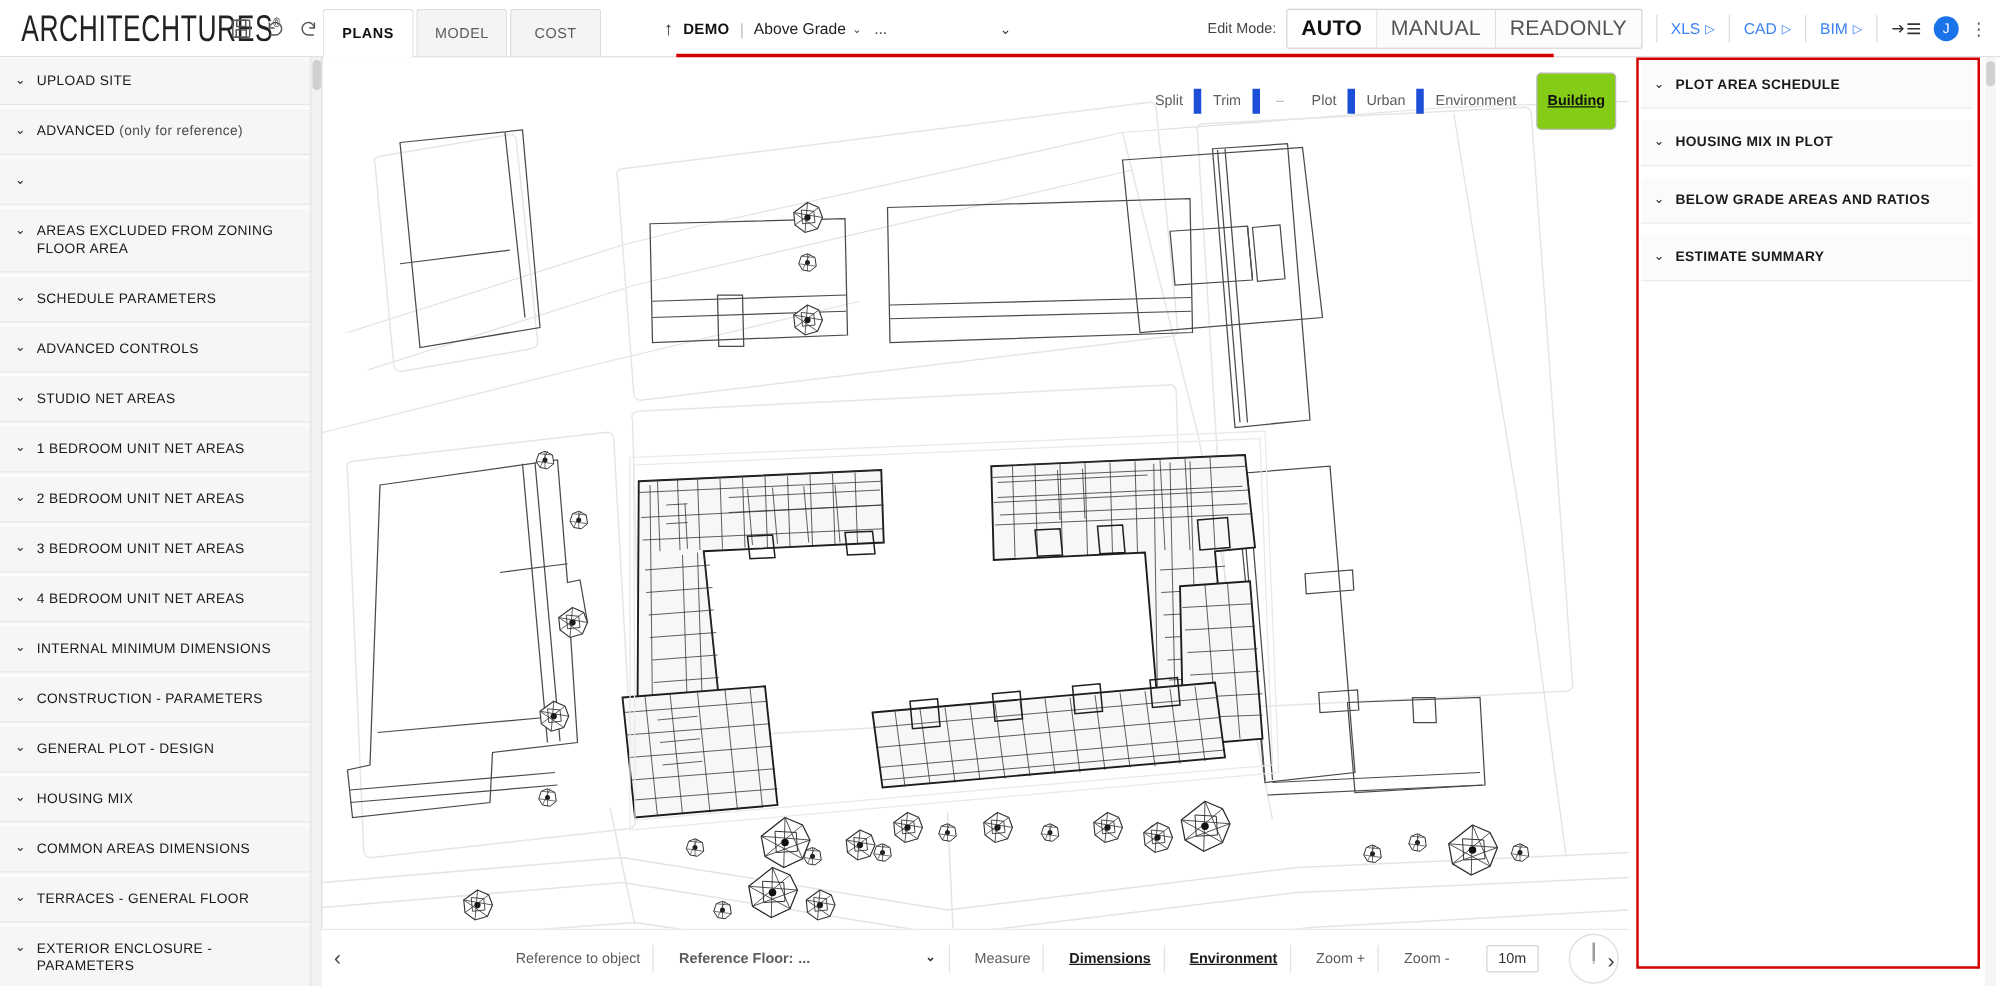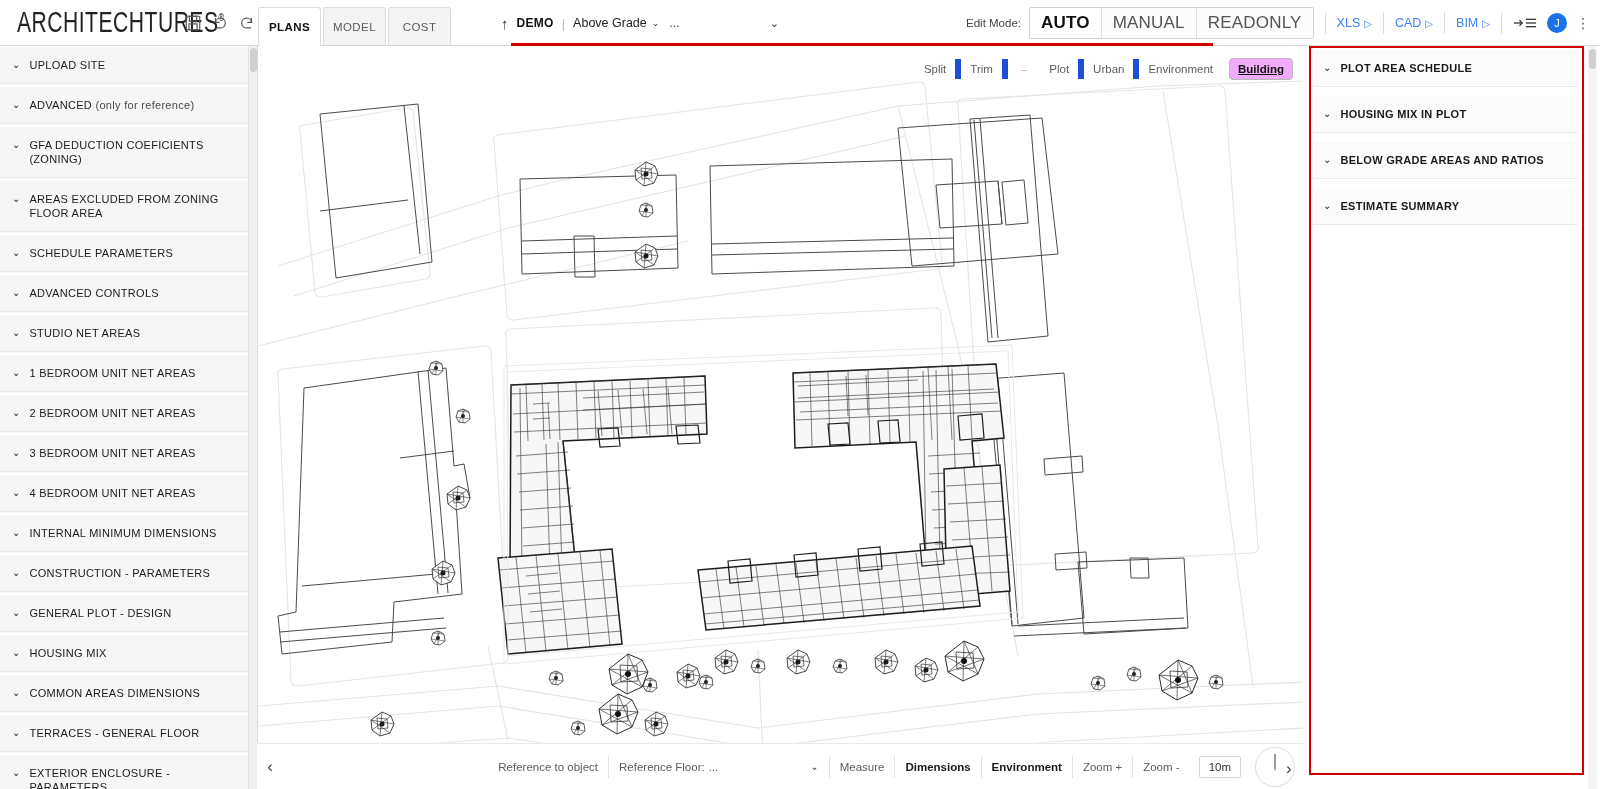--- a/index.html
+++ b/index.html
@@ -29,21 +29,21 @@
     transform-origin: left center;
     white-space: nowrap;
   }
   .logo sup { font-size: 8px; vertical-align: super; }
   .topicons { display: flex; align-items: center; gap: 9px; margin-left: 6px; }
   .ticon { width: 18px; height: 18px; display: block; color: #555; }
   .ticon svg { display: block; width: 100%; height: 100%; }
 
   .maintabs { display: flex; align-items: flex-end; height: 46px; }
   .mtab {
-    width: 63px; height: 38px; align-self: flex-start; margin-top: 7px;
+    width: 73px; height: 38px; align-self: flex-start; margin-top: 7px;
     display: flex; align-items: center; justify-content: center;
     font-size: 11.5px; letter-spacing: .45px;
     color: #5a5a5a; background: #f4f4f4;
     border: 1px solid #dcdcdc; border-bottom: none;
     border-top-left-radius: 3px; border-top-right-radius: 3px;
     margin-right: 2px; cursor: pointer;
   }
   .mtab.active { background: #fff; color: #111; font-weight: bold; height: 39px; }
 
   .projzone {
@@ -128,41 +128,41 @@
     display: flex; align-items: center; gap: 0; z-index: 5;
   }
   .vt-item {
     font-size: 11.5px; color: #5c5c5c; padding: 3px 9px; cursor: pointer;
     border-right: 6px solid #1d4ed8; line-height: 14px;
   }
   .vt-item.noborder { border-right: none; }
   .vt-item.gap { border-right: none; color: #b5b5b5; padding: 3px 13px; }
   .vt-item.pill {
     border: 1px solid #b8b8b8; border-radius: 4px; color: #111;
-    font-weight: bold; padding: 3px 8px; margin-left: 7px; background: #f0abfc; text-decoration: underline;
+    font-weight: bold; padding: 15px 8px; margin-left: 7px; background: #84cc16; text-decoration: underline;
   }
 
   
   .bottombar {
     position: absolute; left: 257px; bottom: 0; width: 1046px; height: 46px;
     background: #ffffff; border-top: 1px solid #eaeaea;
     display: flex; align-items: center; z-index: 6;
   }
   .navarrow {
     width: 26px; text-align: center; font-size: 17px; color: #444; cursor: pointer;
     font-family: "Liberation Sans", sans-serif;
   }
-  .bb-right { margin-left: auto; display: flex; align-items: center; padding-right: 8px; gap: 0; }
+  .bb-right { margin-left: auto; display: flex; align-items: center; padding-right: 8px; gap: 10px; }
   .bb-item {
     font-size: 11.5px; color: #5c5c5c; padding: 4px 10px; cursor: pointer;
     border-right: 1px solid #e2e2e2; white-space: nowrap; line-height: 14px;
   }
-  .bb-item.b { font-weight: bold; color: #1a1a1a; }
+  .bb-item.b { font-weight: bold; color: #1a1a1a; text-decoration: underline; }
   .bb-item.last { border-right: none; }
-  .refsel { display: flex; align-items: flex-end; gap: 4px; }
+  .refsel { display: flex; align-items: flex-end; gap: 4px; font-weight: bold; }
   .refsel-caret { font-size: 10px; color: #333; margin-left: 88px; }
   .zoombox {
     border: 1px solid #d5d5d5; border-radius: 2px; padding: 4px 9px;
     font-size: 11.5px; color: #333; margin-left: 9px; background: #fff;
   }
   .compass {
     width: 40px; height: 40px; border-radius: 50%;
     border: 1px solid #dddddd; margin-left: 14px; position: relative;
   }
   .compass-needle {
@@ -298,21 +298,20 @@
   <div class="side-item">
     <span class="chev">⌄</span>
     <span class="side-label"><span>UPLOAD SITE</span><span class="dim"></span></span>
   </div>
   <div class="side-item">
     <span class="chev">⌄</span>
     <span class="side-label"><span>ADVANCED</span><span class="dim"> (only for reference)</span></span>
   </div>
   <div class="side-item">
     <span class="chev">⌄</span>
-    <span class="side-label"><span>GFA DEDUCTION COEFICIENTS (ZONING)</span><span class="dim"></span></span>
   </div>
   <div class="side-item">
     <span class="chev">⌄</span>
     <span class="side-label"><span>AREAS EXCLUDED FROM ZONING FLOOR AREA</span><span class="dim"></span></span>
   </div>
   <div class="side-item">
     <span class="chev">⌄</span>
     <span class="side-label"><span>SCHEDULE PARAMETERS</span><span class="dim"></span></span>
   </div>
   <div class="side-item">

